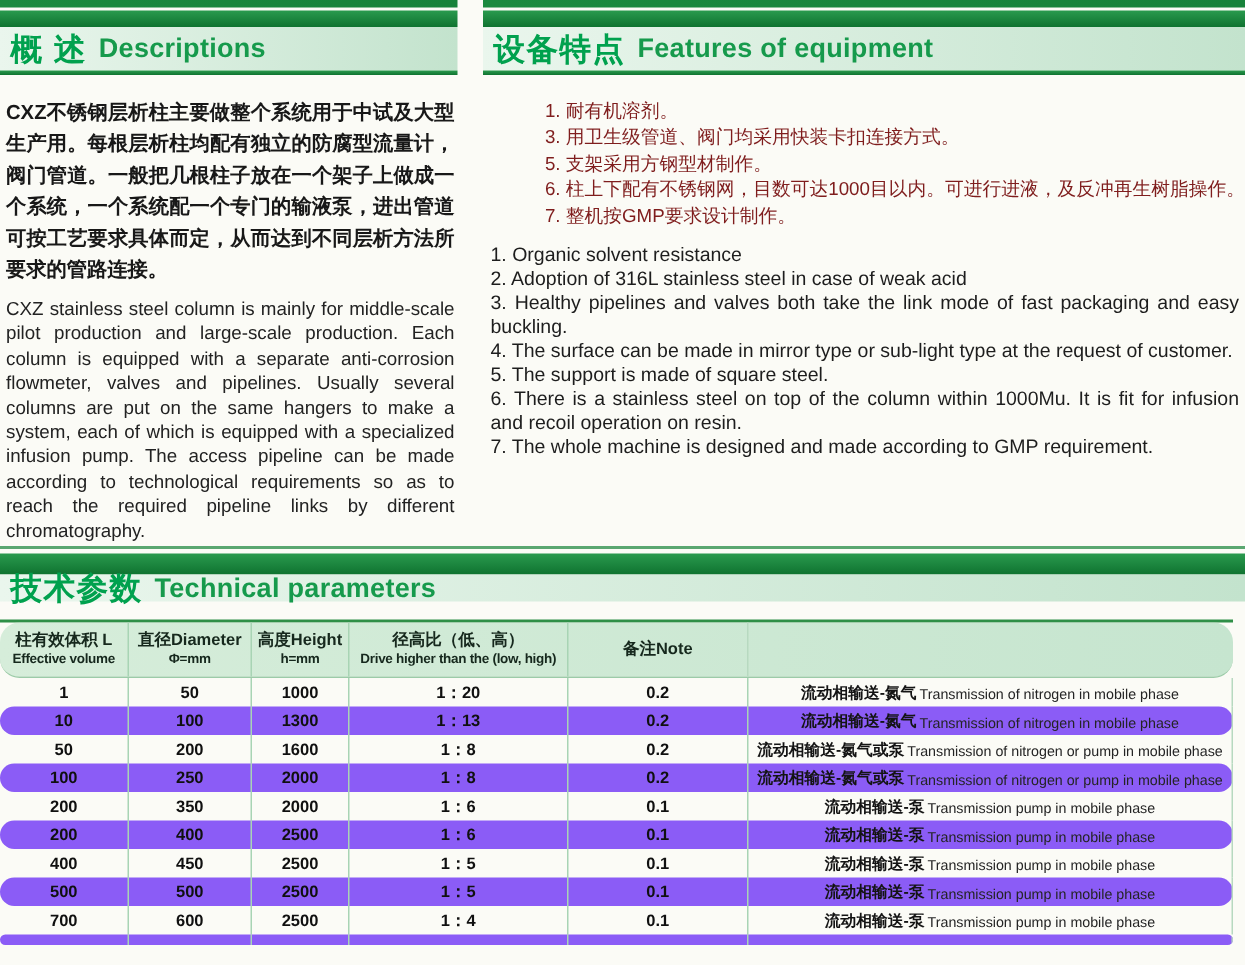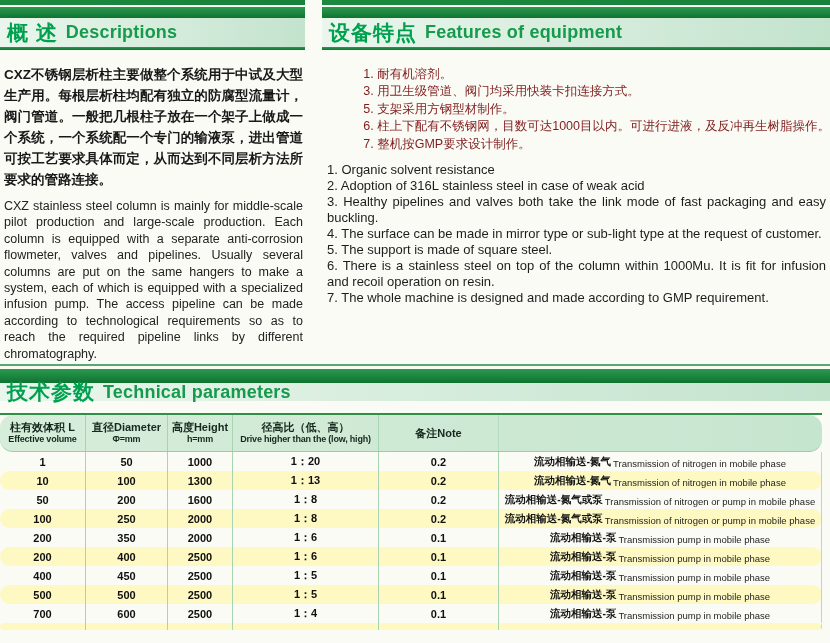--- a/index.html
+++ b/index.html
@@ -62,21 +62,21 @@
   }
   .thead { background:linear-gradient(to right,#d6edda,#c6e5cf); border-bottom:1px solid #9ccba8; }
   .tcell {
     display:flex; flex-direction:column; justify-content:center; align-items:center;
     border-right:1px solid #a8d4b4; padding:2px 1px; min-height:18.5px;
   }
   .trow .tcell:last-child { border-right:1px solid #b7d9c0; }
   .thead .tcell { min-height:36px; }
   .h1 { font-size:11px; font-weight:bold; color:#16281d; line-height:13px; white-space:nowrap; }
   .h2 { font-size:9px;  font-weight:bold; color:#16281d; line-height:11px; white-space:nowrap; letter-spacing:-0.2px; }
-  .trow.alt { background:#fef9c3; }
+  .trow.alt { background:#8b5cf6; }
   .num { font-size:11px; font-weight:bold; color:#101010; flex-direction:row; }
   .notec { flex-direction:row; gap:2px; white-space:nowrap; overflow:hidden;align-items:flex-end; }
   .nzh { font-size:10.5px; font-weight:bold; color:#141414; }
   .nen { font-size:9.5px; color:#242424; }
   .partial { height:7px; min-height:7px; overflow:hidden; }
   .partial .tcell { min-height:7px; }
 </style>
 </head>
 <body>
 

